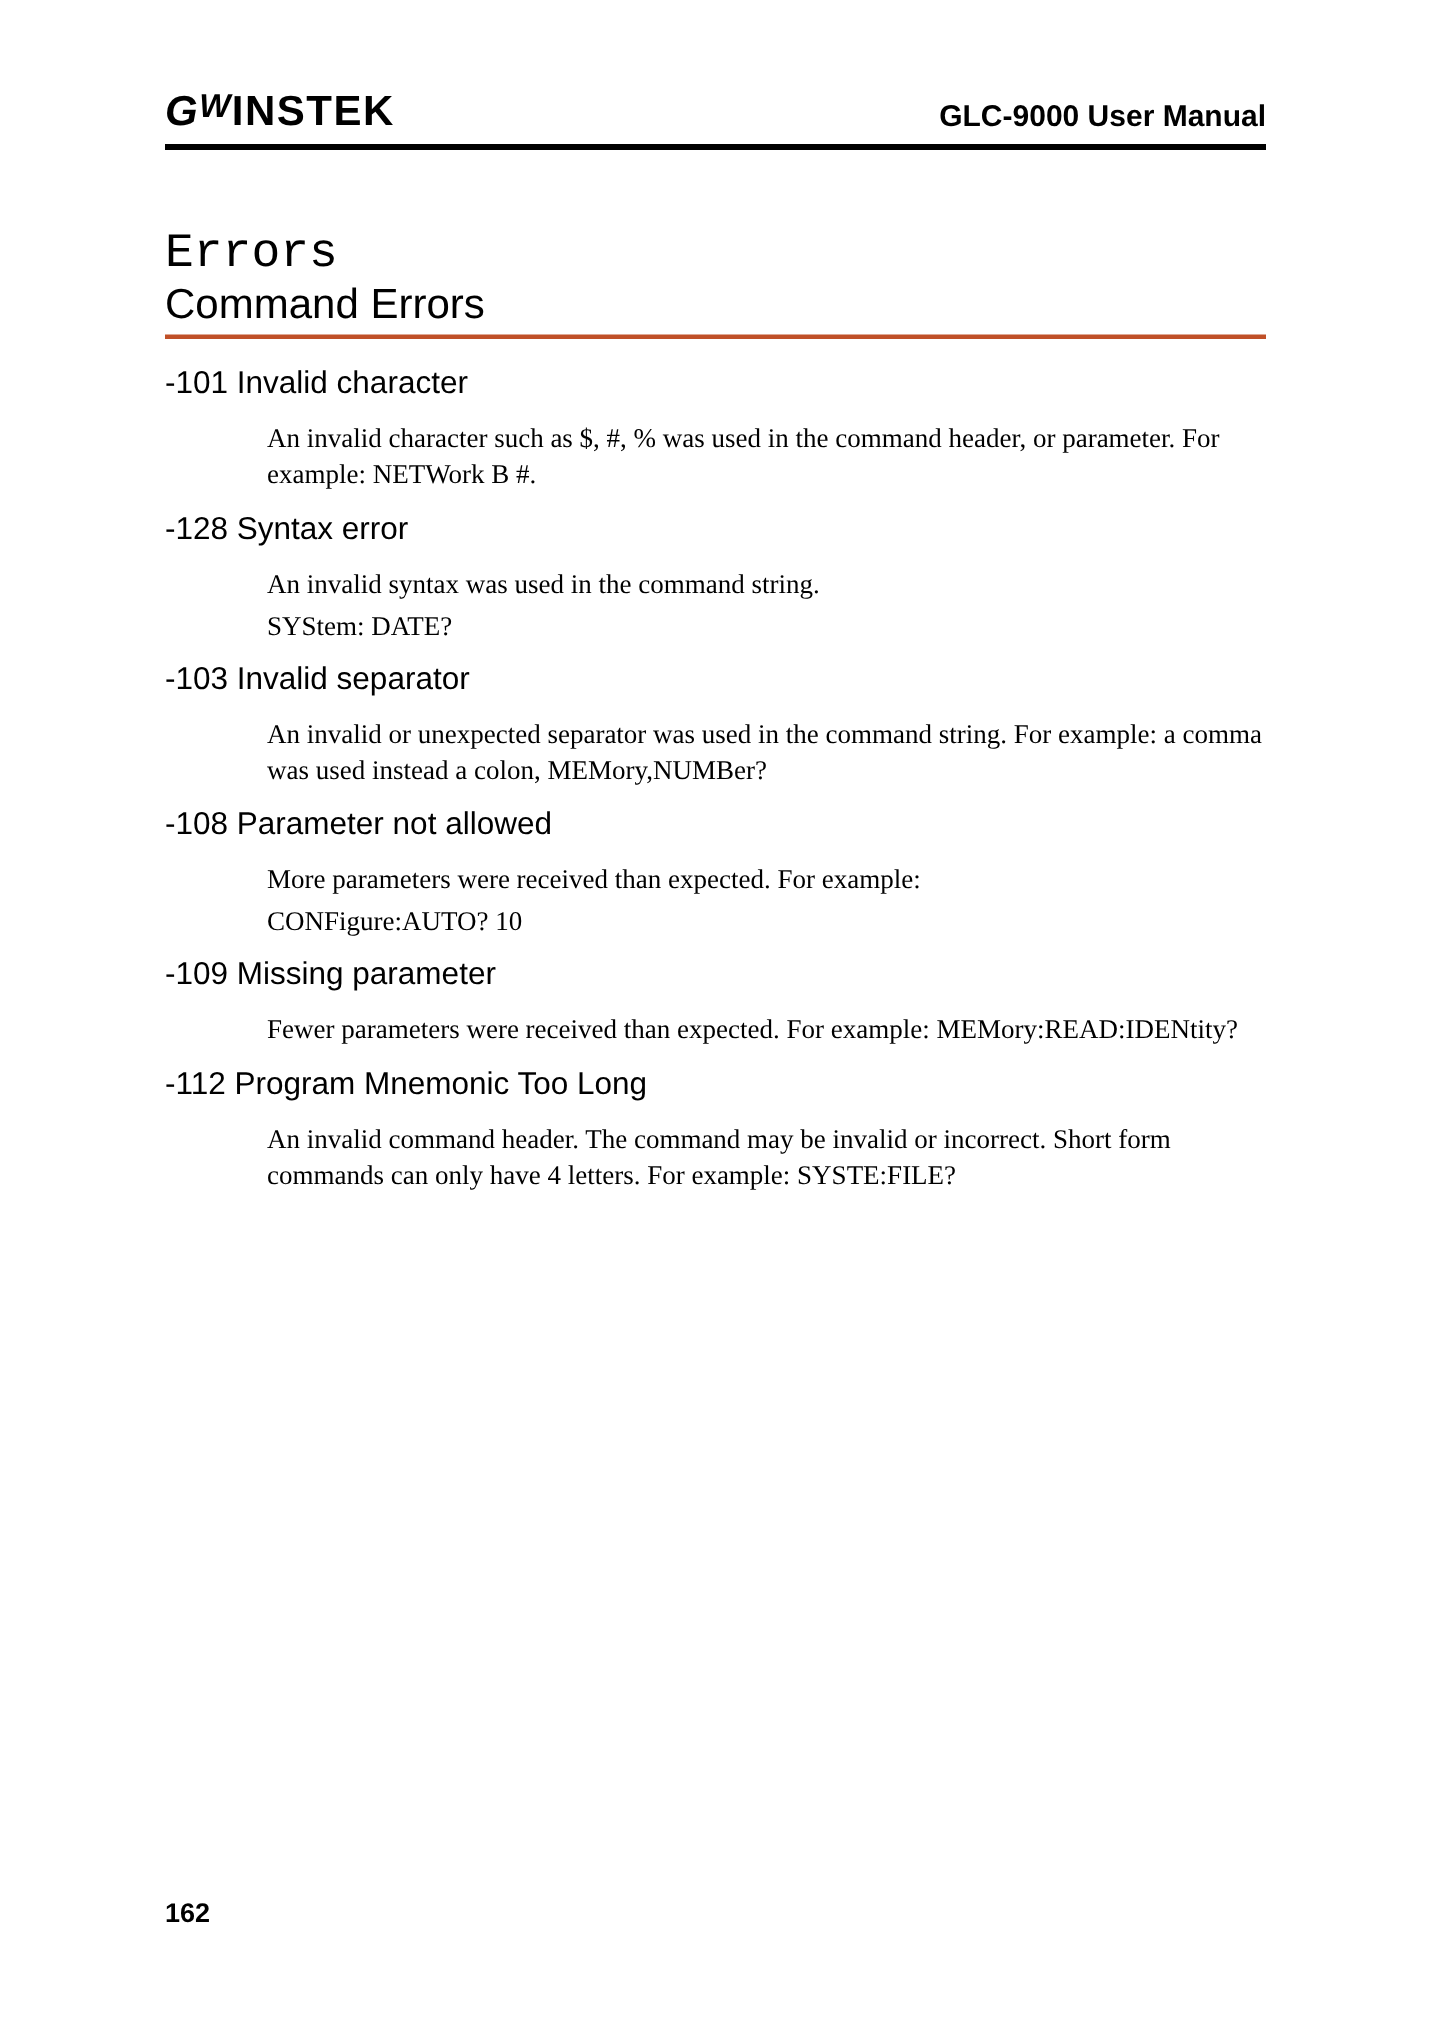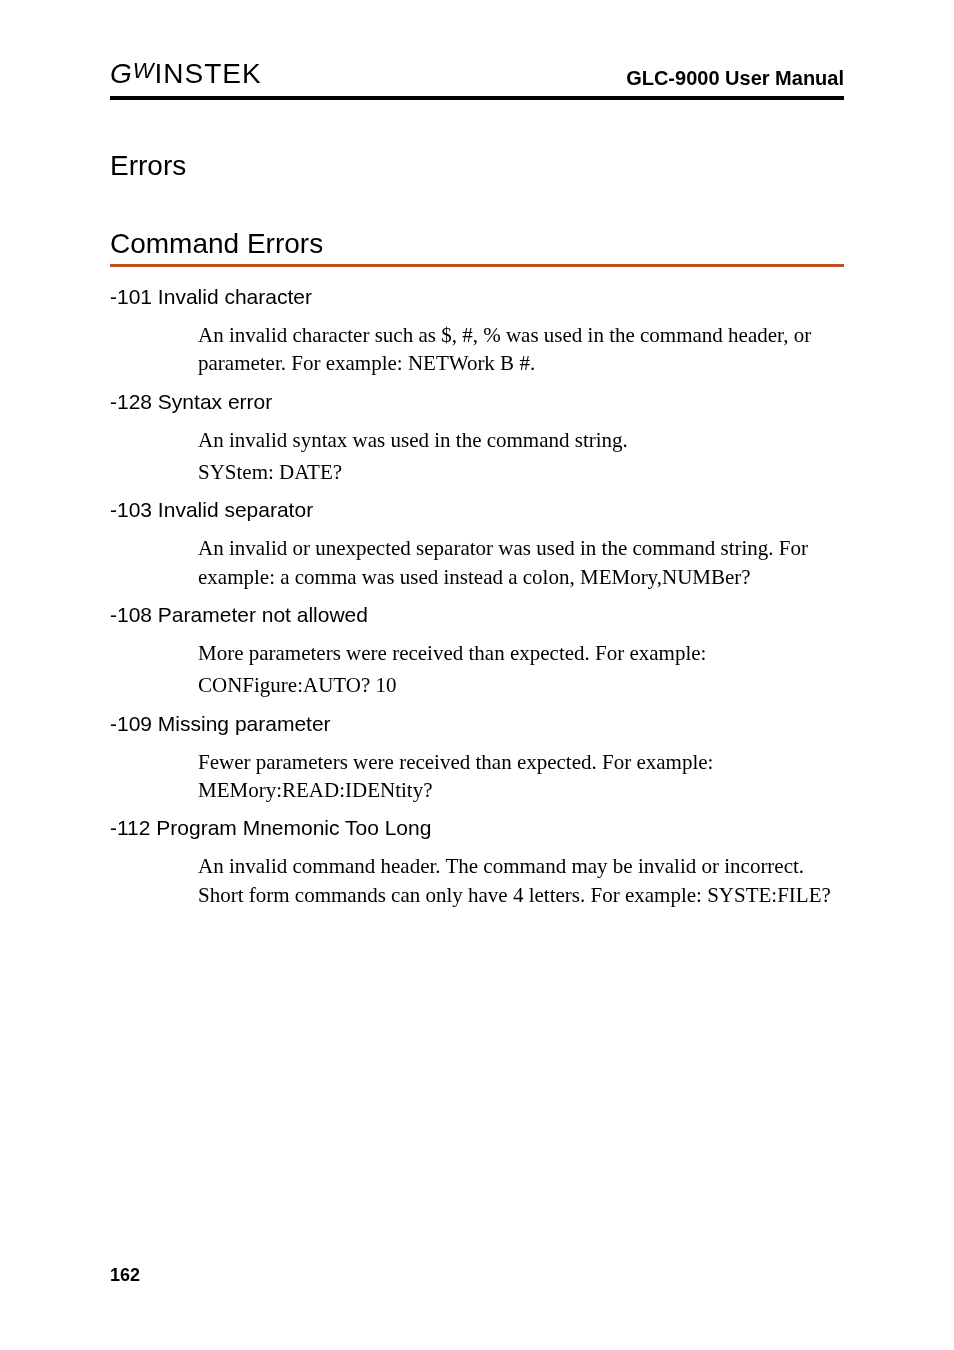--- a/index.html
+++ b/index.html
@@ -13,21 +13,21 @@
     padding: 58px 110px 40px 110px;
   }
   .header-row {
     display: flex;
     justify-content: space-between;
     align-items: flex-end;
     padding-bottom: 6px;
   }
   .logo {
     font-family: Arial, Helvetica, sans-serif;
-    font-weight: 400;
+    font-weight: 700;
     font-size: 28px;
     letter-spacing: 1px;
     display: flex;
     align-items: baseline;
   }
   .logo .gw {
     font-style: italic;
   }
   .logo .instek {
     font-style: normal;
@@ -36,47 +36,46 @@
     font-family: 'Segoe UI', Arial, sans-serif;
     font-weight: 700;
     font-size: 20px;
   }
   .header-rule {
     border: none;
     border-top: 4px solid #000;
     margin-bottom: 50px;
   }
   .h1 {
-    font-family: Liberation Sans, sans-serif;
+    font-family: Liberation Mono, monospace;
     font-weight: 300;
-    font-size: 28px;
-    margin-bottom: 46px;
+    font-size: 32px;
   }
   .h2 {
     font-family: 'Segoe UI Light', 'Segoe UI', Arial, sans-serif;
     font-weight: 300;
     font-size: 28px;
     margin-bottom: 4px;
   }
   .section-rule {
     border: none;
     border-top: 3px solid #c05028;
     margin-bottom: 18px;
   }
   .error-block { margin-bottom: 4px; }
   .error-heading {
     font-family: 'Segoe UI', Arial, sans-serif;
     font-weight: 400;
     font-size: 21px;
     margin-bottom: 12px;
   }
   .error-body {
-    margin-left: 88px;
+    margin-left: 68px;
     font-family: 'Palatino Linotype', 'Book Antiqua', Georgia, serif;
-    font-size: 21px;
+    font-size: 18px;
     line-height: 1.35;
     margin-bottom: 12px;
   }
   .error-body p { margin-bottom: 4px; }
   .page-number {
     position: absolute;
     bottom: 64px;
     left: 110px;
     font-family: 'Segoe UI', Arial, sans-serif;
     font-weight: 700;

